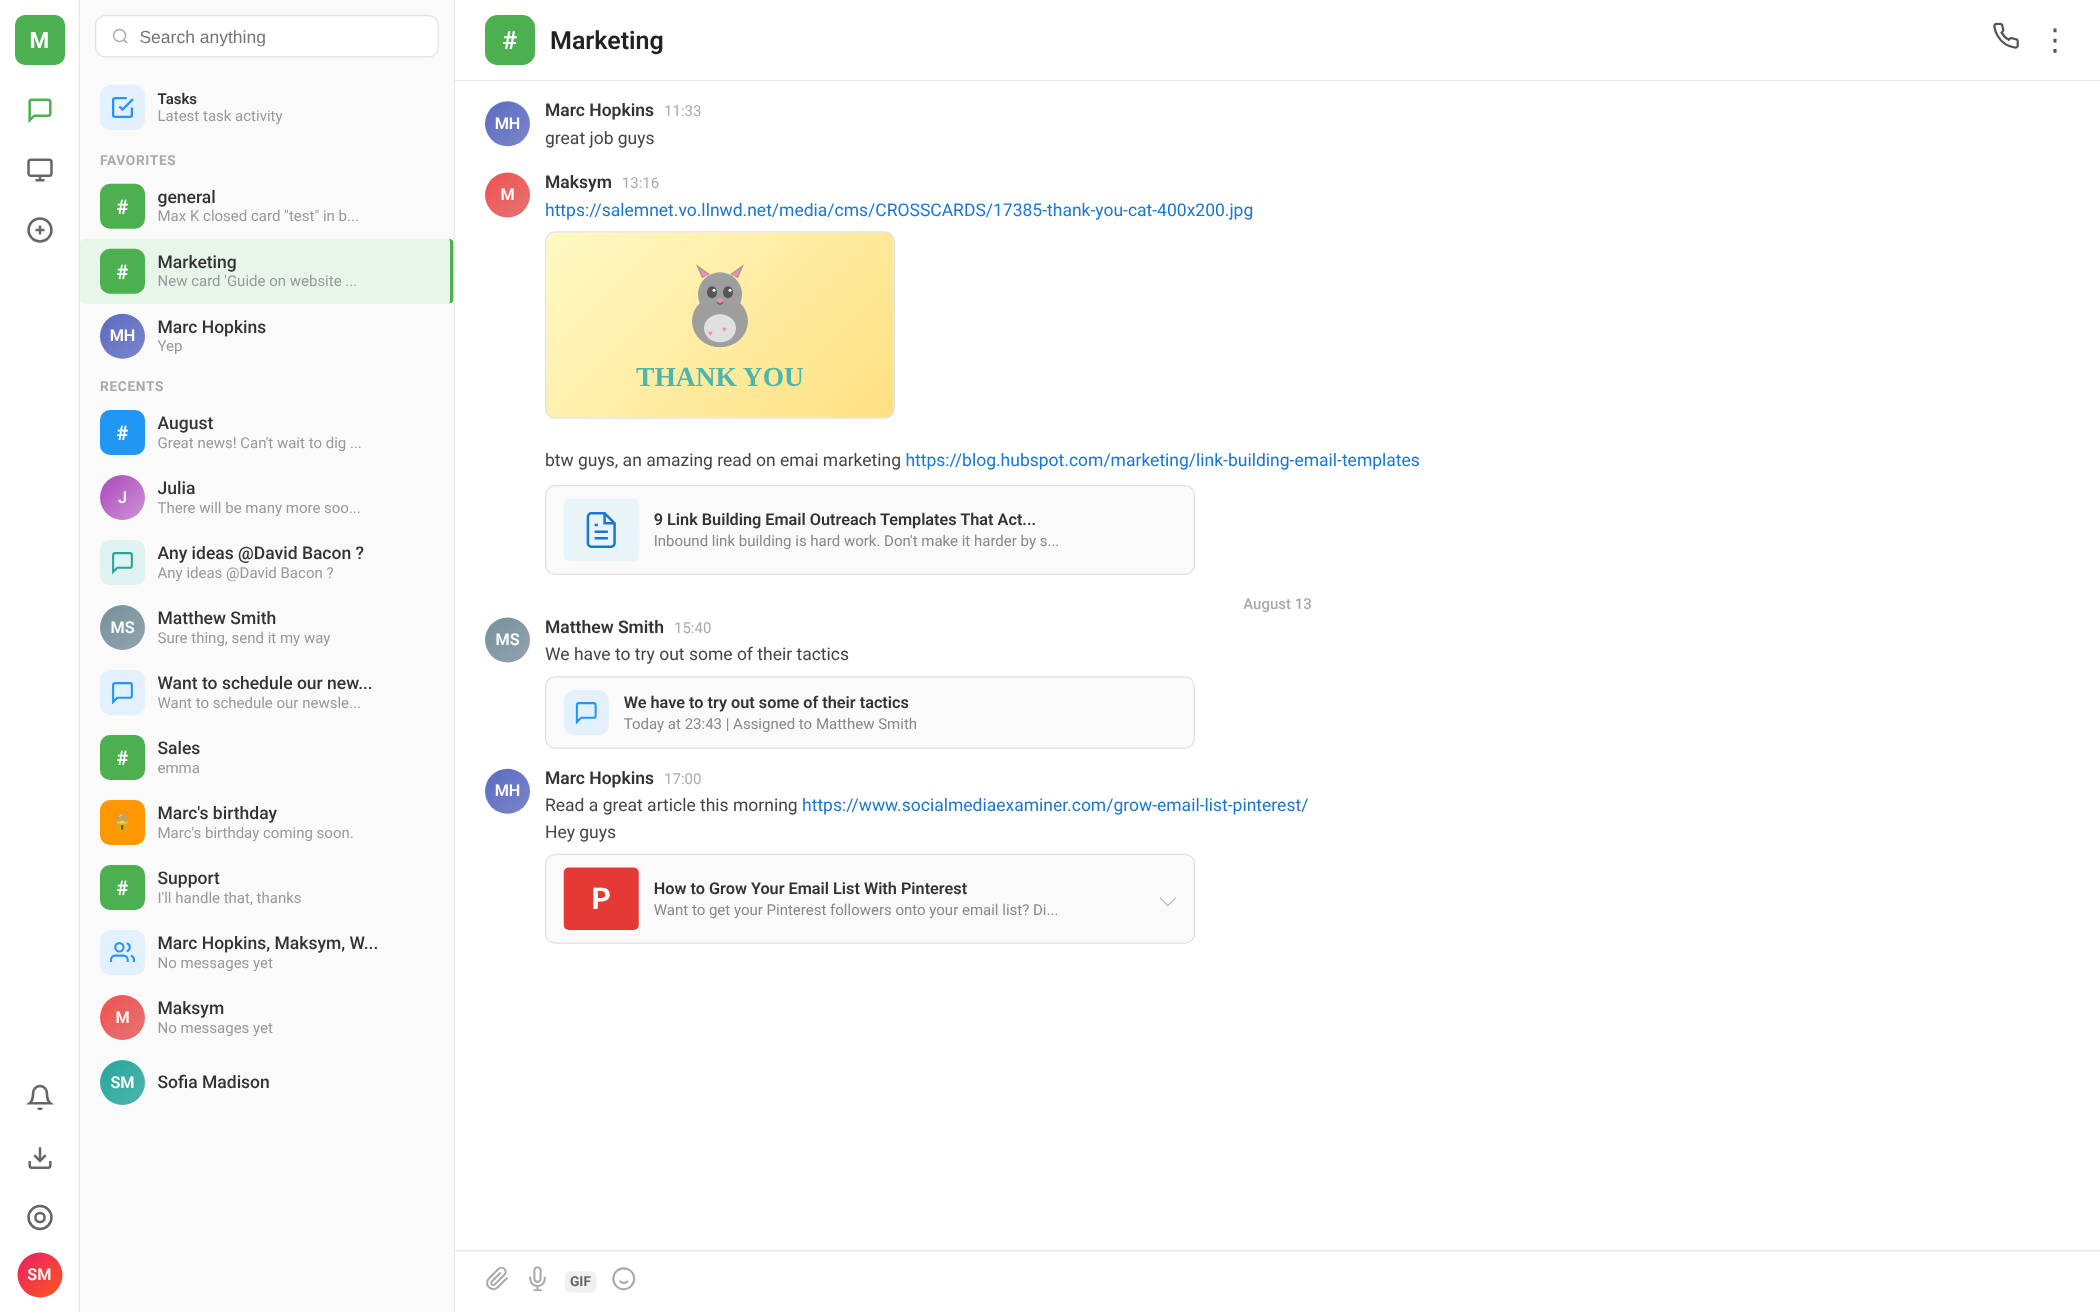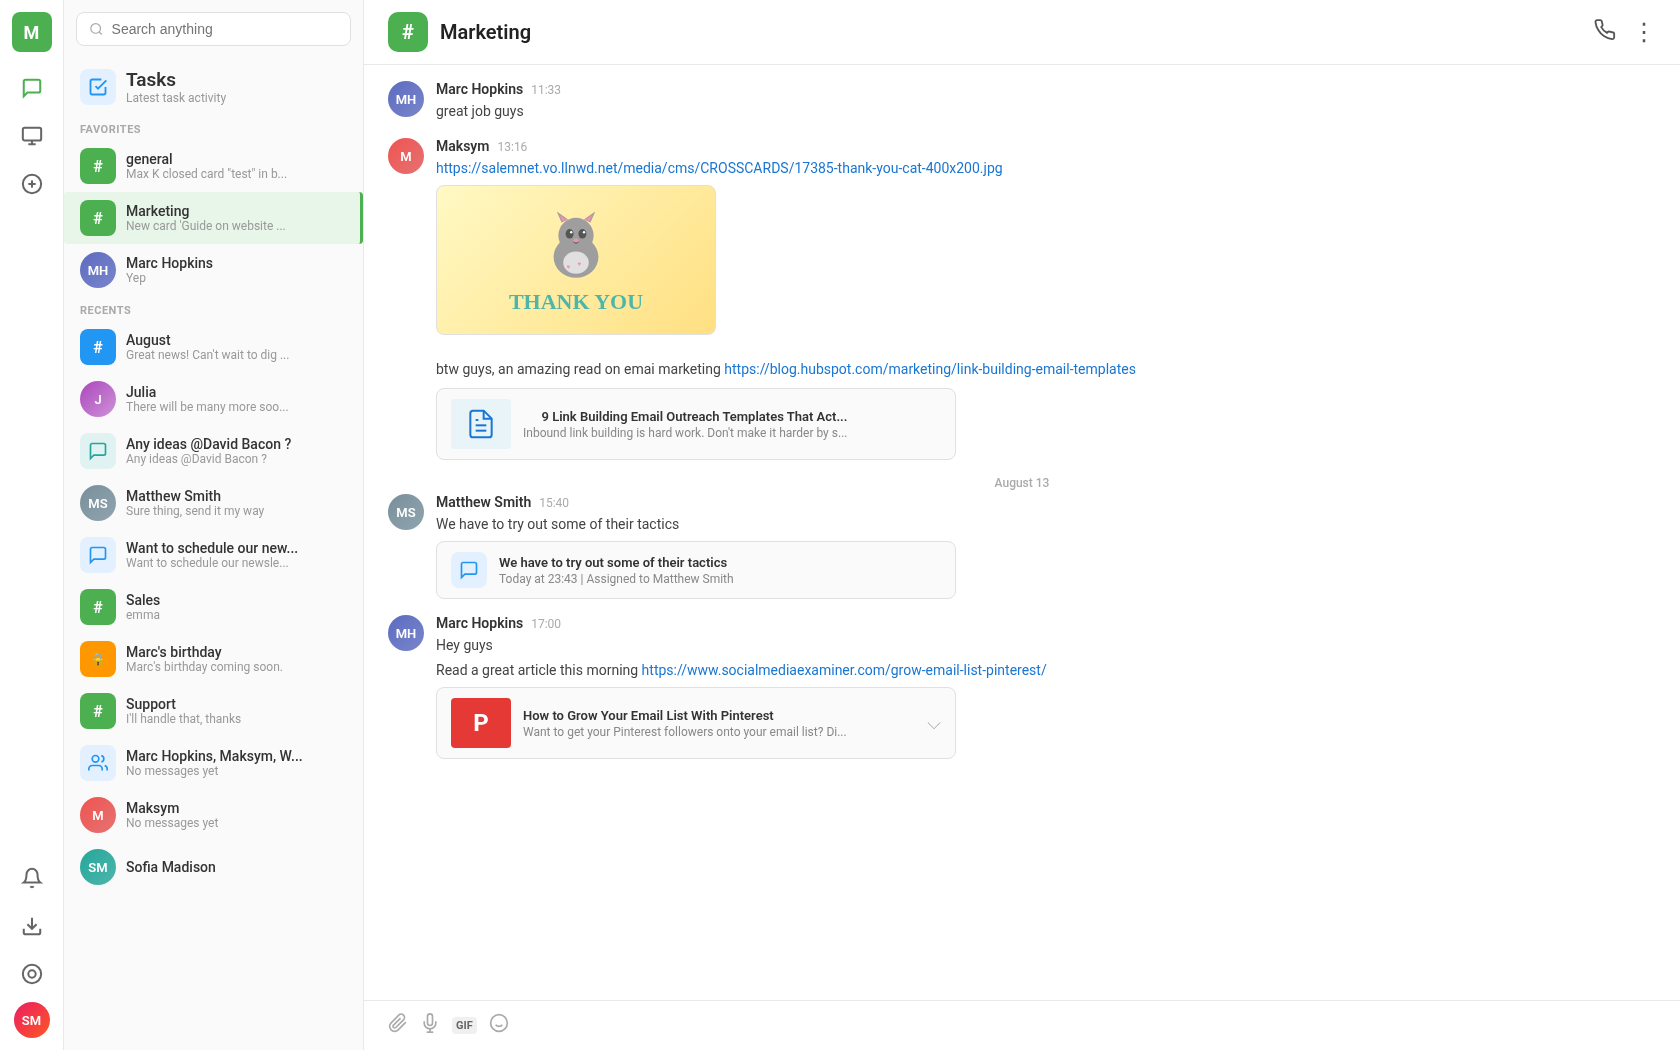--- a/index.html
+++ b/index.html
@@ -64,21 +64,21 @@
 
     .tasks-item {
       display: flex; align-items: center; gap: 10px;
       padding: 10px 16px; cursor: pointer;
     }
     .tasks-icon {
       width: 36px; height: 36px; border-radius: 8px;
       background: #e3f0ff; display: flex; align-items: center; justify-content: center;
       color: #2196f3; font-size: 18px;
     }
-    .tasks-text .title { font-size: 19px; font-weight: 600; color: #333; }
+    .tasks-text .title { font-size: 12px; font-weight: 600; color: #333; }
     .tasks-text .subtitle { font-size: 12px; color: #999; }
 
     .section-label {
       font-size: 11px; font-weight: 700; color: #aaa;
       padding: 8px 16px 4px; letter-spacing: 0.5px;
     }
 
     .channel-item {
       display: flex; align-items: center; gap: 10px;
       padding: 8px 16px; cursor: pointer; border-radius: 4px;
@@ -165,21 +165,20 @@
     .link-preview {
       margin-top: 8px;
       border: 1px solid #e0e0e0;
       border-radius: 8px;
       padding: 10px 14px;
       display: flex;
       align-items: center;
       gap: 12px;
       max-width: 520px;
       background: #fafafa;
-      text-align: right;
     }
     .link-preview-thumb {
       width: 60px; height: 50px; border-radius: 4px;
       background: #e3f2fd; flex-shrink: 0;
       display: flex; align-items: center; justify-content: center;
       font-size: 24px;
     }
     .link-preview-text .preview-title { font-size: 13px; font-weight: 600; color: #333; }
     .link-preview-text .preview-desc { font-size: 12px; color: #888; margin-top: 2px; }
 
@@ -592,24 +591,24 @@
 
     <div class="message-group">
       <div class="msg-avatar av-marc">
         <span class="avatar-initials">MH</span>
       </div>
       <div class="msg-content">
         <div class="msg-header">
           <span class="msg-name">Marc Hopkins</span>
           <span class="msg-time">17:00</span>
         </div>
-        <div class="msg-text">Hey guys</div>
         <div class="msg-text" style="margin-top:4px;">
           Read a great article this morning <a href="#" class="msg-link">https://www.socialmediaexaminer.com/grow-email-list-pinterest/</a>
         </div>
+        <div class="msg-text">Hey guys</div>
         <div class="pinterest-preview">
           <div class="pinterest-thumb">P</div>
           <div class="link-preview-text">
             <div class="preview-title">How to Grow Your Email List With Pinterest</div>
             <div class="preview-desc">Want to get your Pinterest followers onto your email list? Di...</div>
           </div>
           <div class="chevron-down">⌵</div>
         </div>
       </div>
     </div>

